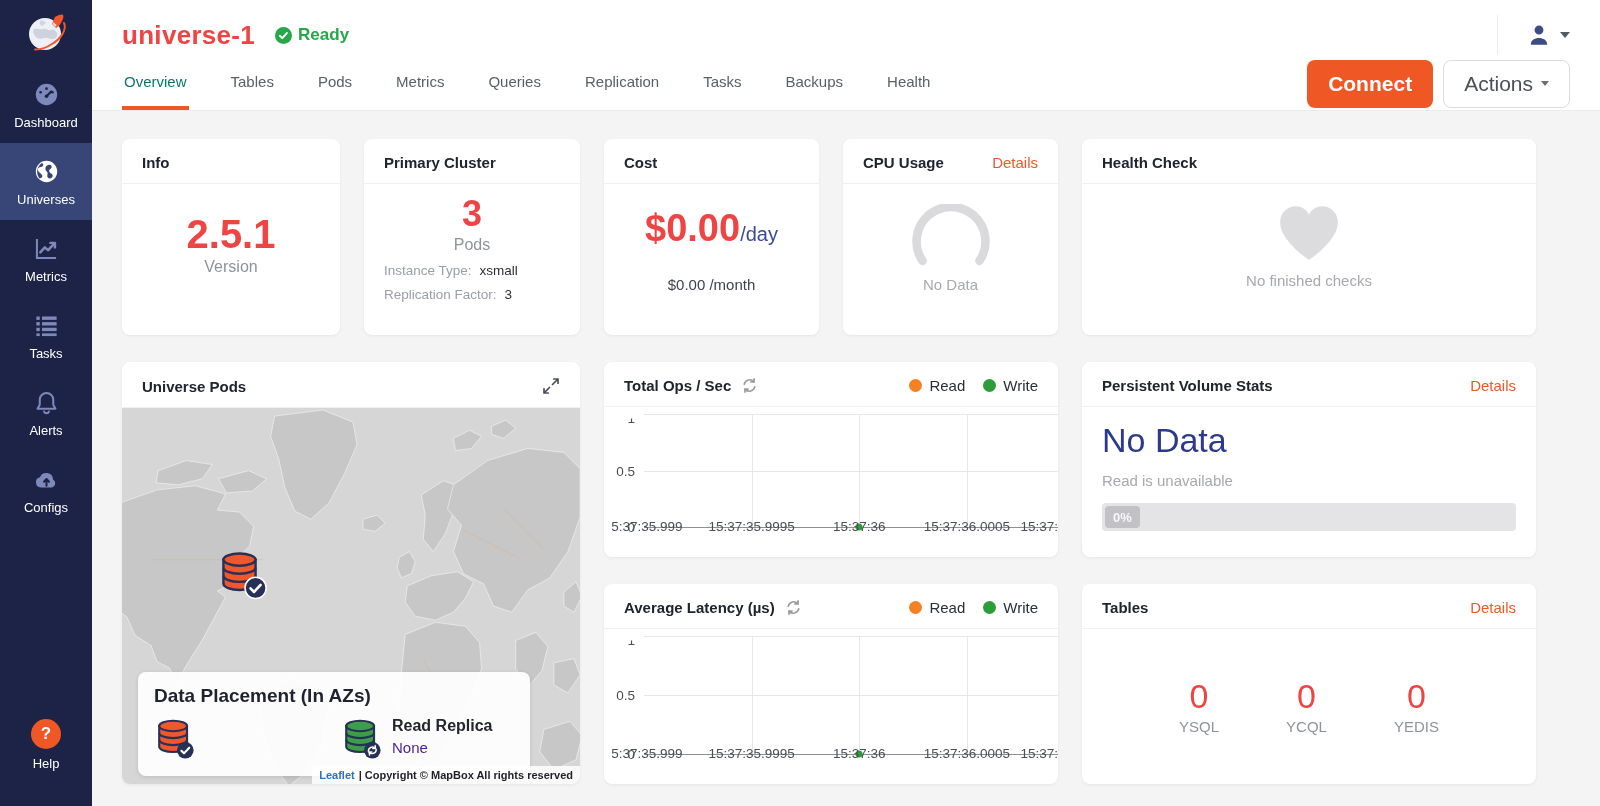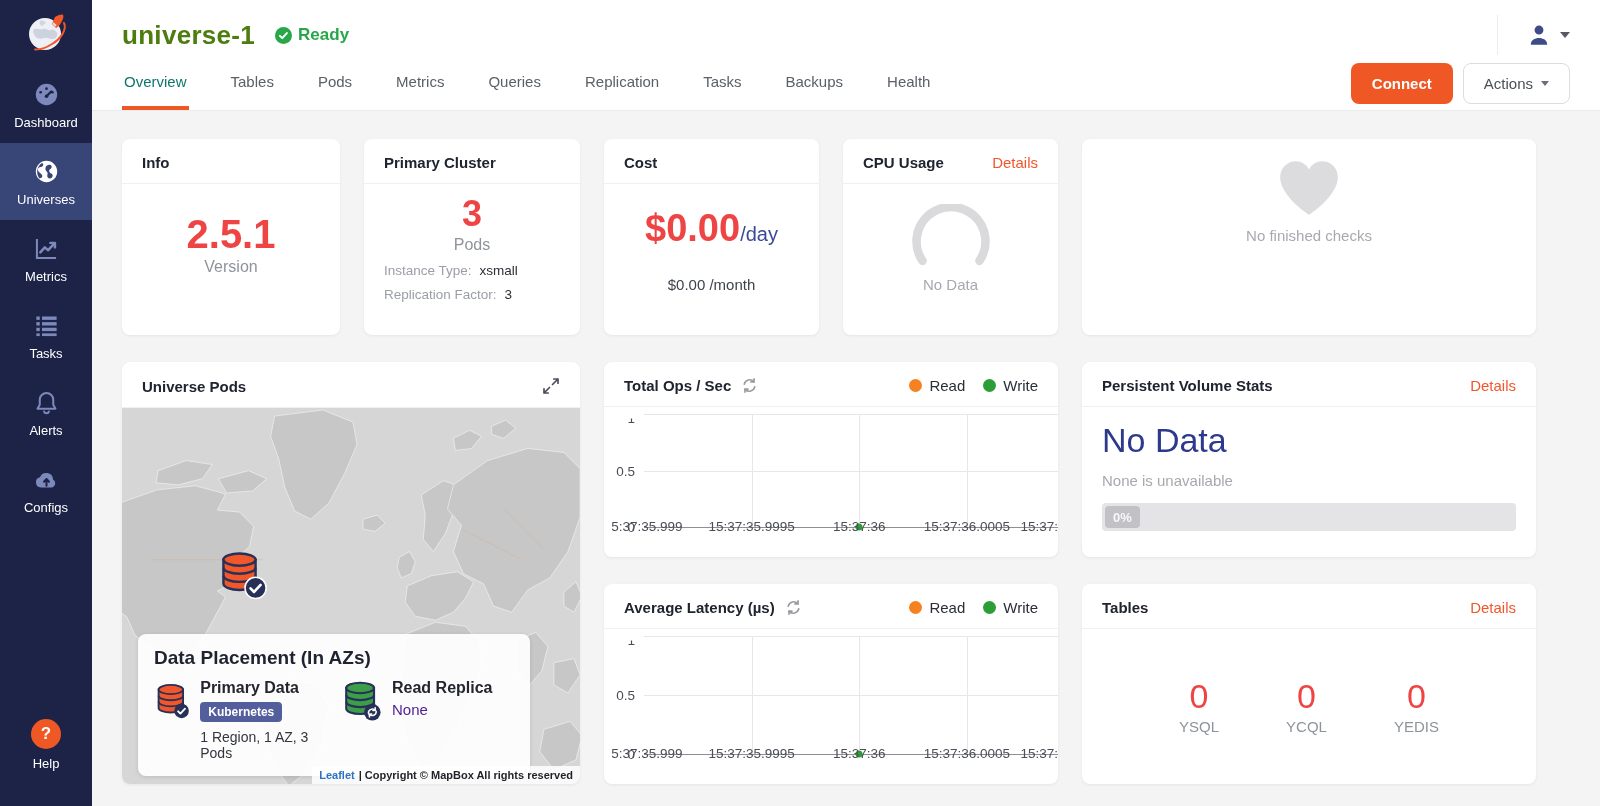--- a/index.html
+++ b/index.html
@@ -13,30 +13,30 @@
   .nav-item svg { color:#7d89ba; }
   .nav-item.active { background:#384577; }
   .nav-item.active svg { color:#ffffff; }
   .help-item { margin-top:auto; margin-bottom:22px; }
   .q-circle { width:30px; height:30px; border-radius:50%; background:#ef5824; color:#fff; font-weight:bold; font-size:17px; display:flex; align-items:center; justify-content:center; }
 
   
   .main { flex:1; display:flex; flex-direction:column; min-width:0; }
   .topbar { background:#fff; padding:0 30px; border-bottom:1px solid #ebebec; }
   .topbar-row1 { display:flex; align-items:center; padding-top:15px; }
-  .uni-title { font-size:26px; font-weight:bold; color:#4d7c0f; letter-spacing:.3px; }
+  .uni-title { font-size:26px; font-weight:bold; color:#ef4444; letter-spacing:.3px; }
   .status-badge { margin-left:20px; display:flex; align-items:center; gap:6px; color:#27a74a; font-weight:bold; font-size:17px; }
   .avatar-wrap { margin-left:auto; display:flex; align-items:center; gap:8px; border-left:1px solid #ededee; padding-left:28px; height:40px; cursor:pointer; }
   .caret { width:0; height:0; border-left:5px solid transparent; border-right:5px solid transparent; border-top:6px solid #555a64; }
   .topbar-row2 { display:flex; align-items:center; margin-top:2px; }
   .tabs { display:flex; gap:40px; }
   .tab { padding:16px 2px; font-size:15px; color:#596068; cursor:pointer; border-bottom:4px solid transparent; }
   .tab.active { color:#0f766e; border-bottom-color:#ef5824; }
   .hdr-buttons { margin-left:auto; display:flex; gap:10px; align-items:center; }
-  .btn { font-size:15px; border-radius:8px; padding:11px 20px; cursor:pointer; border:1px solid transparent; }
+  .btn { font-size:21px; border-radius:8px; padding:11px 20px; cursor:pointer; border:1px solid transparent; }
   .btn-connect { background:#ef5824; color:#fff; font-weight:bold; }
   .btn-actions { background:#fff; border-color:#dcdce0; color:#4a4f58; display:flex; align-items:center; gap:8px; }
   .caret-sm { width:0; height:0; border-left:4px solid transparent; border-right:4px solid transparent; border-top:5px solid #6a6f78; }
 
   
   .content { padding:28px 30px; display:grid; grid-template-columns:218px 216px 215px 215px 454px; grid-template-rows:196px 195px 200px; column-gap:24px; row-gap:27px; }
   .card { background:#fff; border-radius:8px; box-shadow:0 1px 3px rgba(40,40,60,.07); display:flex; flex-direction:column; overflow:hidden; }
   .card-h { display:flex; align-items:center; justify-content:space-between; padding:15px 20px 12px; border-bottom:1px solid #f0f0f1; flex-shrink:0; }
   .card-title { font-size:15px; font-weight:bold; color:#20242f; }
   .details-link { color:#f1572b; font-size:15px; cursor:pointer; text-decoration:none; }
@@ -293,20 +293,23 @@
         <div class="center-col" style="justify-content:flex-start; padding-top:20px;">
           <svg width="104" height="62" viewBox="0 0 120 72">
             <path d="M27 66 A 40 40 0 1 1 93 66" fill="none" stroke="#dadadd" stroke-width="10" stroke-linecap="round"></path>
           </svg>
           <div class="empty-label">No Data</div>
         </div>
       </div>
     </section>
 
     <section class="card">
+      <div class="card-h">
+          <span class="card-title">Health Check</span>
+        </div>
       <div class="card-b">
         <div class="center-col" style="justify-content:flex-start; padding-top:18px;">
           <svg width="66" height="60" viewBox="0 0 32 29">
             <path d="M16 28S2 19 2 9.8C2 4.9 5.9 2 9.5 2 12.4 2 14.8 3.6 16 6c1.2-2.4 3.6-4 6.5-4C26.1 2 30 4.9 30 9.8 30 19 16 28 16 28z" fill="#dcdcdf"></path>
           </svg>
           <div class="empty-label">No finished checks</div>
         </div>
       </div>
     </section>
 
@@ -372,25 +375,20 @@
             <div class="dp-col">
               <svg width="40" height="44" viewBox="0 0 46 50">
                 <g stroke="#273057" stroke-width="2.4" fill="#f1572b">
                   <path d="M6 10v24c0 3.3 7.2 6 16 6s16-2.7 16-6V10z"></path>
                   <path d="M6 18c0 3.3 7.2 6 16 6s16-2.7 16-6M6 26c0 3.3 7.2 6 16 6s16-2.7 16-6" fill="none"></path>
                   <ellipse cx="22" cy="10" rx="16" ry="6"></ellipse>
                 </g>
                 <circle cx="36" cy="38" r="9.5" fill="#273057"></circle>
                 <path d="M31.5 38.5l3 3 6-6.5" stroke="#fff" stroke-width="2.4" fill="none" stroke-linecap="round" stroke-linejoin="round"></path>
               </svg>
-              <div class="dp-info">
-                <div class="dp-name">Primary Data</div>
-                <span class="k8s-badge">Kubernetes</span>
-                <div class="dp-sub">1 Region, 1 AZ, 3 Pods</div>
-              </div>
             </div>
             <div class="dp-col">
               <svg width="40" height="44" viewBox="0 0 46 50">
                 <g stroke="#273057" stroke-width="2.4" fill="#3d9e4a">
                   <path d="M6 10v24c0 3.3 7.2 6 16 6s16-2.7 16-6V10z"></path>
                   <path d="M6 18c0 3.3 7.2 6 16 6s16-2.7 16-6M6 26c0 3.3 7.2 6 16 6s16-2.7 16-6" fill="none"></path>
                   <ellipse cx="22" cy="10" rx="16" ry="6"></ellipse>
                 </g>
                 <circle cx="36" cy="38" r="9.5" fill="#273057"></circle>
                 <g stroke="#fff" stroke-width="1.7" fill="none" stroke-linecap="round">
@@ -459,21 +457,21 @@
     </section>
 
     <section class="card vol-card">
       <div class="card-h">
         <span class="card-title">Persistent Volume Stats</span>
         <a class="details-link">Details</a>
       </div>
       <div class="card-b">
         <div class="vol-body">
           <div class="vol-nodata">No Data</div>
-          <div class="vol-sub">None is unavailable</div>
+          <div class="vol-sub">Read is unavailable</div>
           <div class="progress-track">
             <span class="progress-chip">0%</span>
           </div>
         </div>
       </div>
     </section>
 
     <section class="card lat-card">
       <div class="card-h">
         <div class="title-grp">

